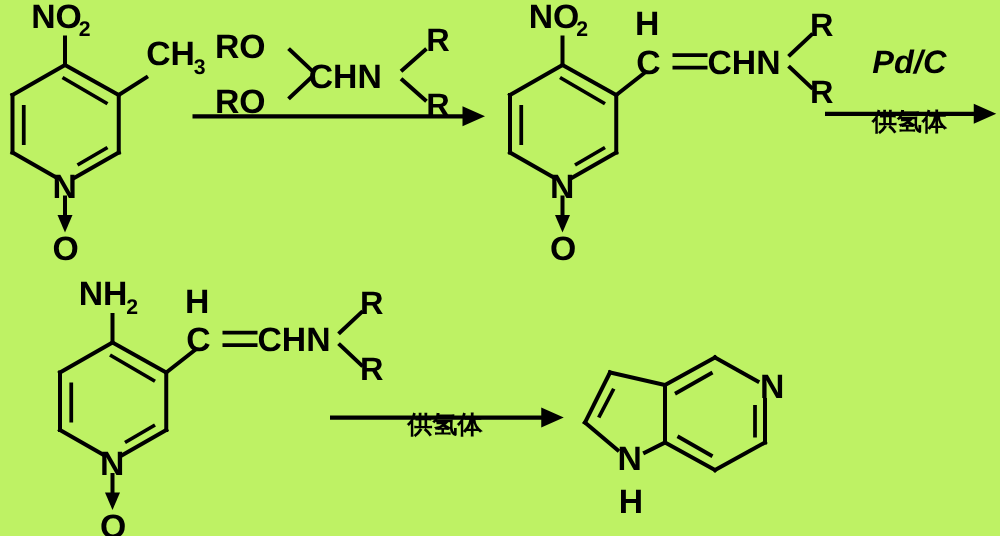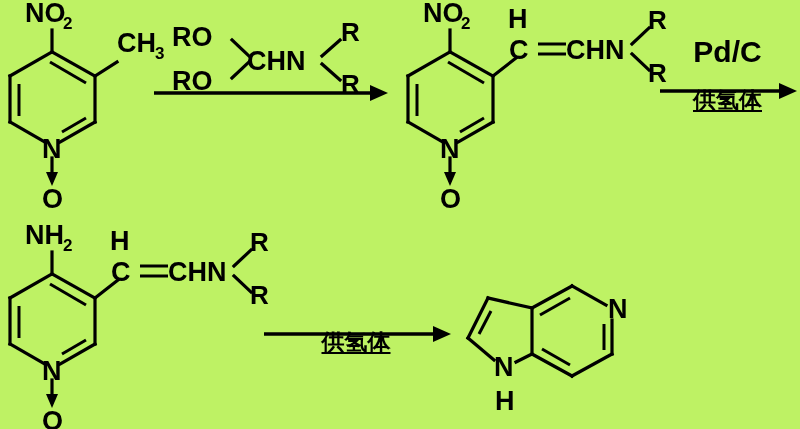--- a/index.html
+++ b/index.html
@@ -31,22 +31,22 @@
   .atom-sub  { font-size: 17px; }
   .rgrp      { font-size: 26px; }
   .reagent-text {
     font-family: "Liberation Sans", sans-serif;
     font-weight: 700;
     color: #000;
     text-align: center;
     white-space: nowrap;
     line-height: 1.05;
   }
-  .reagent-lat { font-size: 30px; letter-spacing: 0px; }
-  .reagent-cjk { font-size: 23px; text-decoration: underline; }
+  .reagent-lat { font-size: 26px; letter-spacing: 0px; font-style: italic; }
+  .reagent-cjk { font-size: 20px; }
   .reagent-top { position: absolute; left: 0; width: 100%; }
   .reagent-bot { position: absolute; left: 0; width: 100%; }
   .bond { stroke: #000; stroke-width: 3.2; stroke-linecap: square; fill: none; }
   .bond-thin { stroke: #000; stroke-width: 3.0; stroke-linecap: butt; fill: none; }
   .arrow-line { stroke: #000; stroke-width: 3.4; fill: none; }
   .arrow-head { fill: #000; }
 </style>
 </head>
 <body>
 
@@ -160,21 +160,21 @@
     <div class="reagent-text reagent-cjk reagent-bot" style="top:52px;">供氢体</div>
   </div>
 
   <div class="arrowbox" style="left:658px; top:79px; width:142px; height:24px;">
     <svg width="142" height="24" viewBox="0 0 142 24">
       <path class="arrow-line" d="M2,12 L124,12"></path>
       <polygon class="arrow-head" points="139,12 121,4 121,20"></polygon>
     </svg>
   </div>
 
-  <div class="struct" style="left:0px; top:222px; width:260px; height:207px;">
+  <div class="struct" style="left:0px; top:222px; width:260px; height:207px;padding-left:38px;">
     <svg width="260" height="207" viewBox="0 0 260 207">
       <g>
         <path class="bond" d="M52,52 L95,76"></path>
         <path class="bond" d="M95,76 L95,122"></path>
         <path class="bond" d="M95,122 L60,142"></path>
         <path class="bond" d="M45,142 L10,122"></path>
         <path class="bond" d="M10,122 L10,76"></path>
         <path class="bond" d="M10,76 L52,52"></path>
         <path class="bond-thin" d="M50,62 L86,83"></path>
         <path class="bond-thin" d="M86,118 L62,132"></path>

